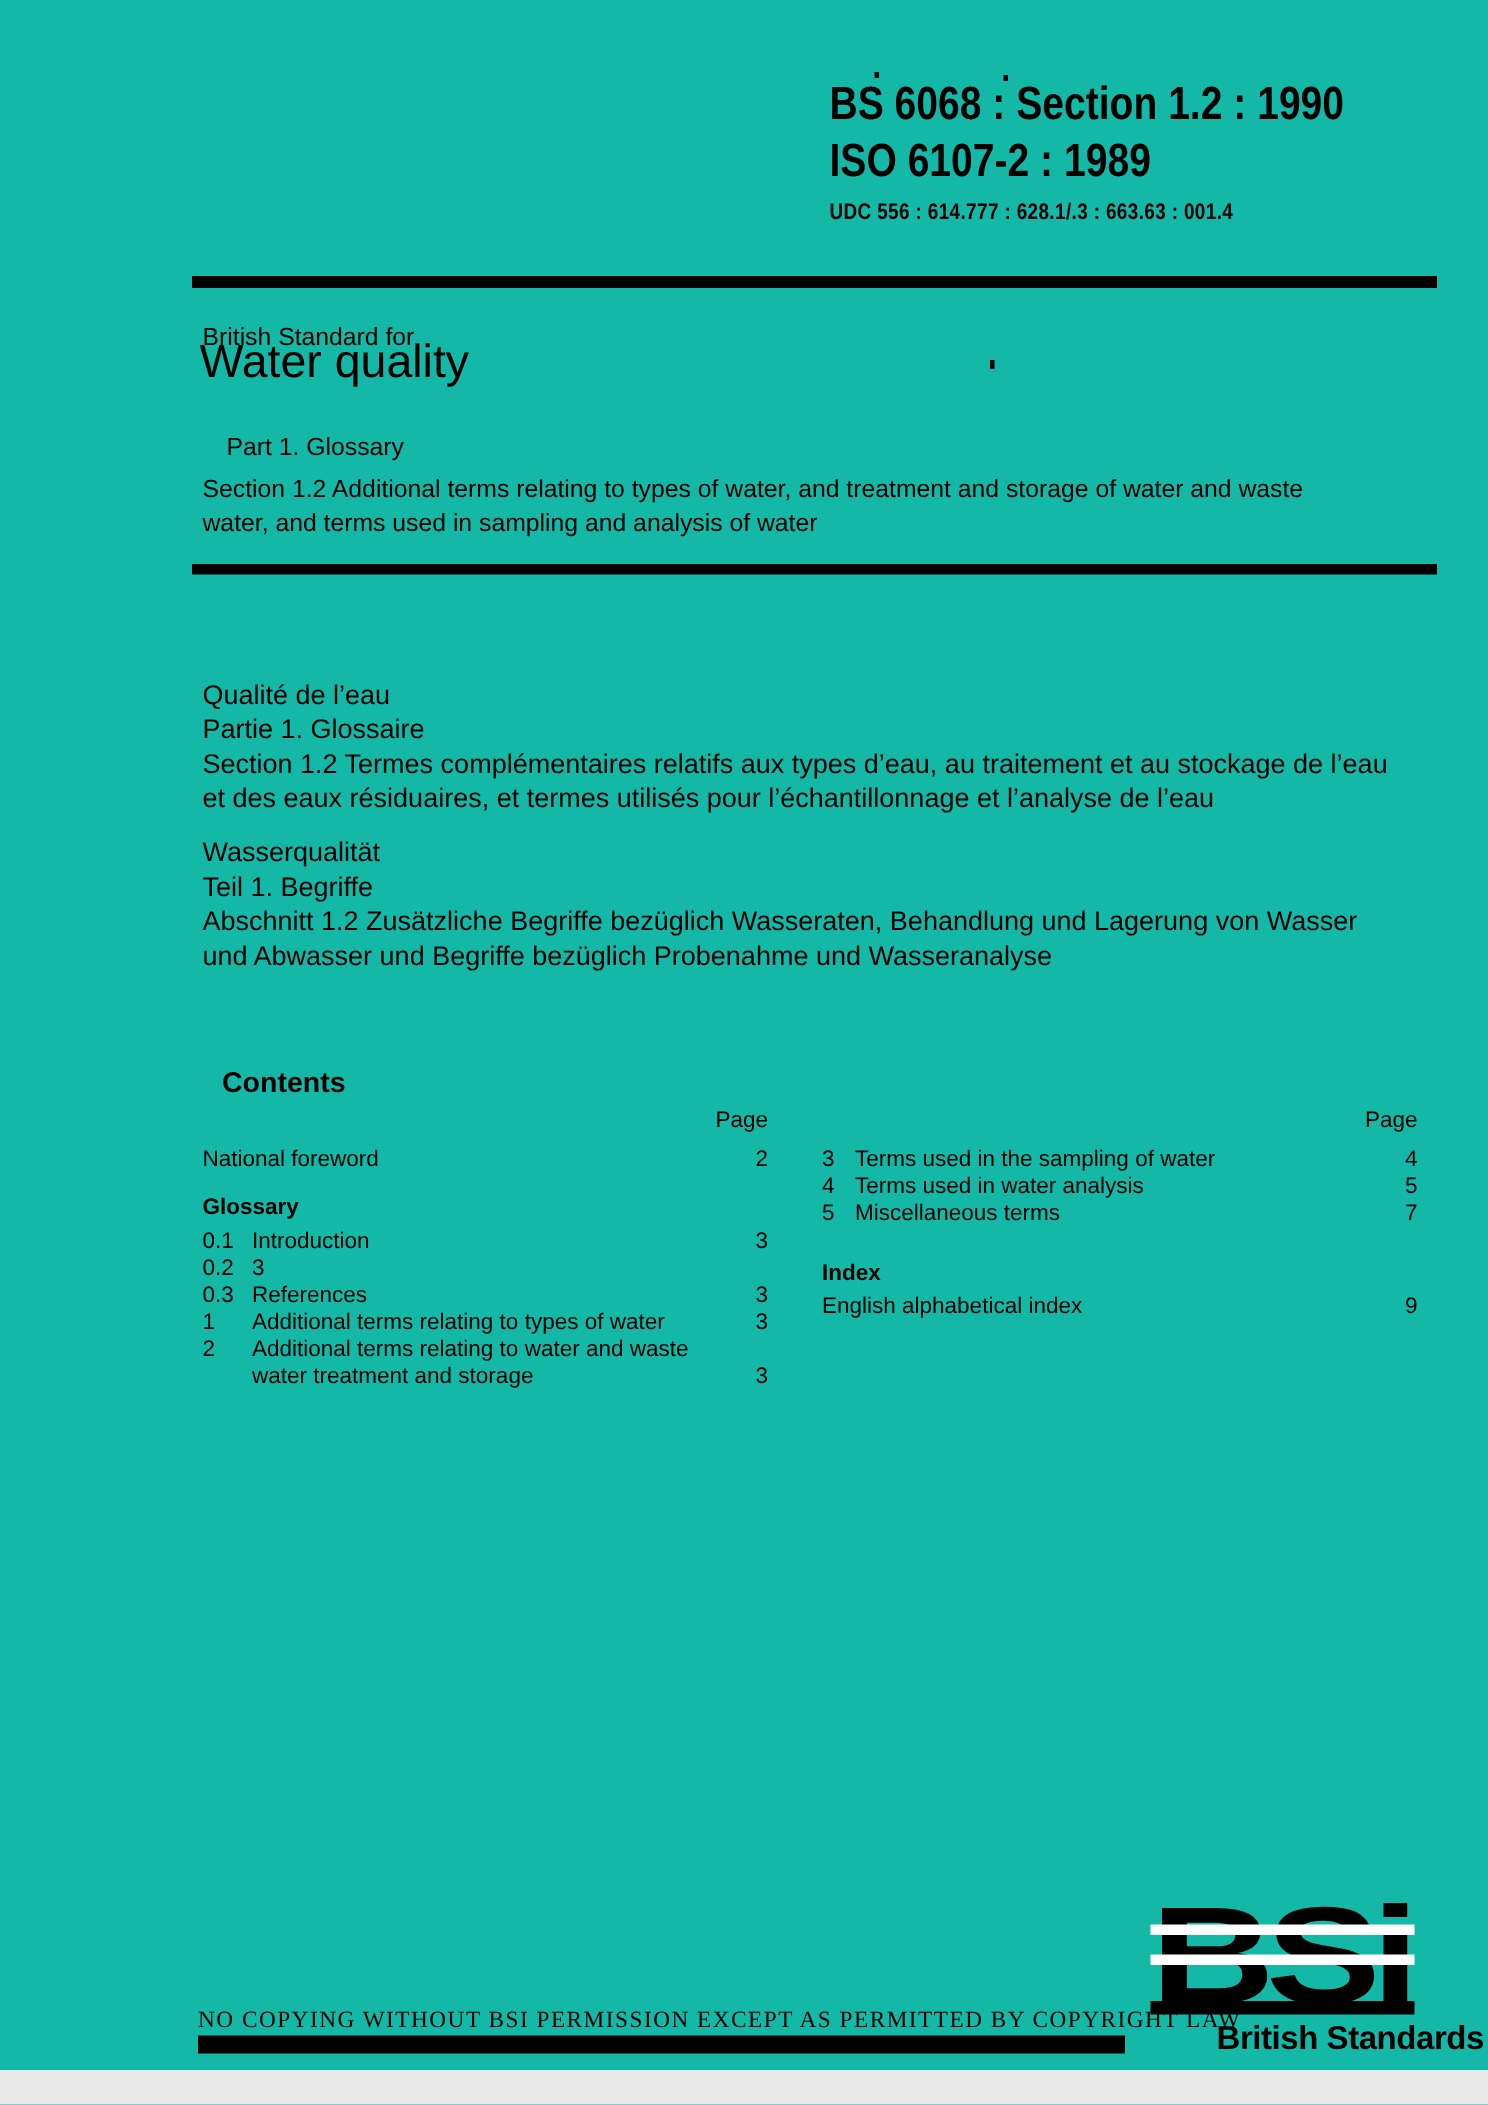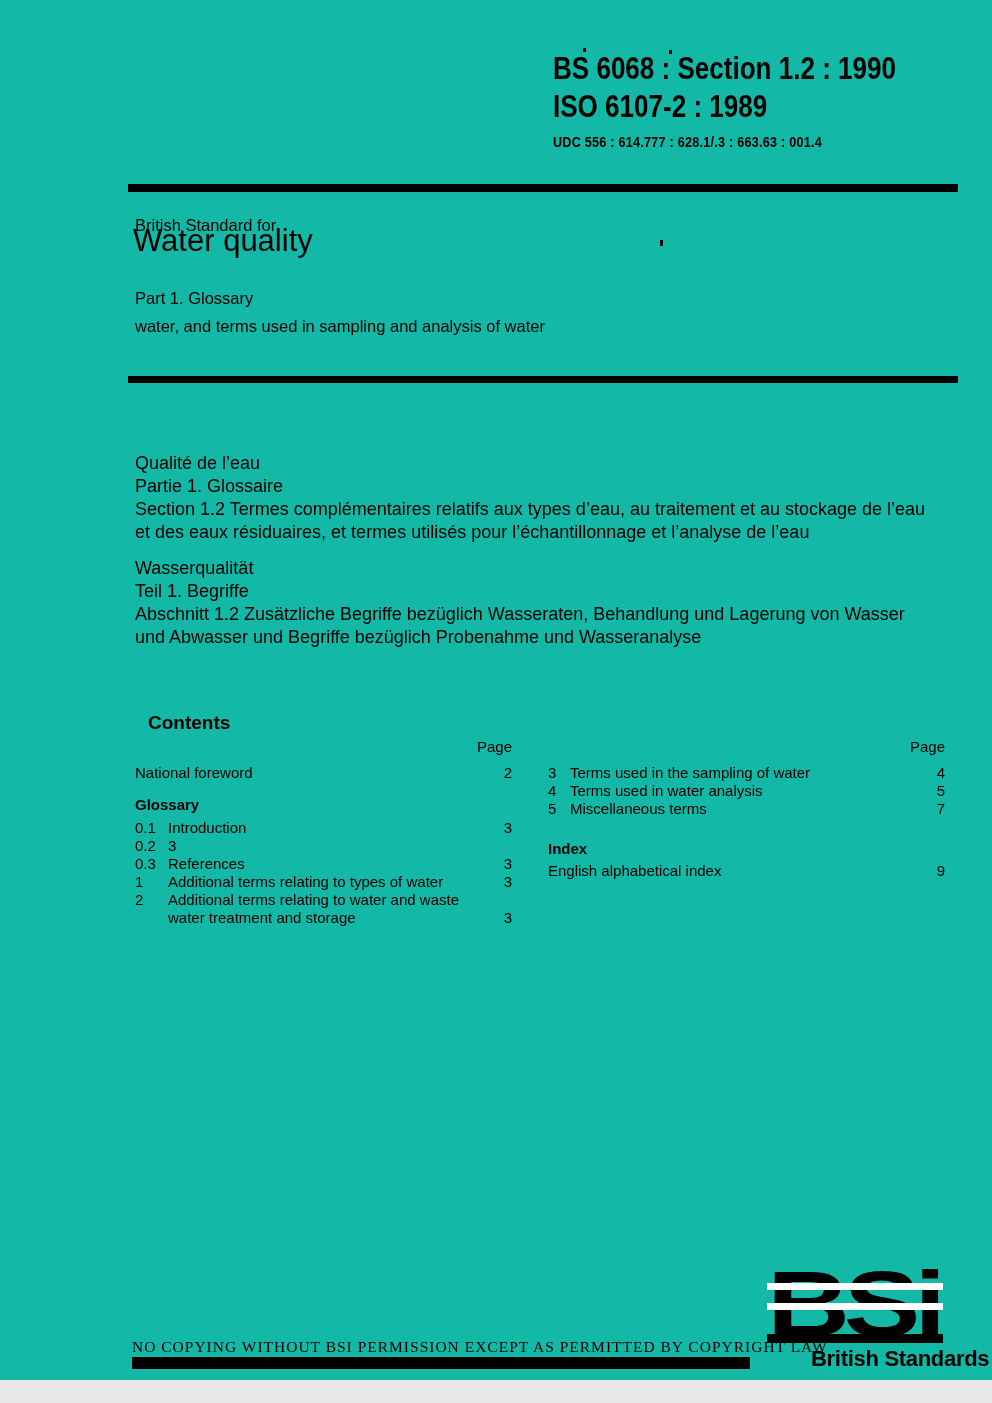--- a/index.html
+++ b/index.html
@@ -20,21 +20,21 @@
   }
   .ref-line{font-size:31px;font-weight:700;line-height:38px;letter-spacing:0;}
   .udc{font-size:15px;font-weight:700;margin-top:7px;letter-spacing:0.3px;}
   
   .rule{position:absolute;left:128px;width:830px;background:#000;}
   .rule-top{top:184px;height:8px;}
   .rule-bottom{top:376px;height:7px;}
   
   .intro{position:absolute;left:135px;top:216px;font-size:16.5px;}
   .doc-title{position:absolute;left:133px;top:223px;font-size:31px;font-weight:400;margin:0;}
-  .part{position:absolute;left:135px;top:289px;font-size:16.5px;}
+  .part{position:absolute;left:151px;top:289px;font-size:16.5px;}
   .section-en{position:absolute;left:135px;top:315px;font-size:16.5px;line-height:22.5px;white-space:nowrap;}
   
   .lang-block{position:absolute;left:135px;font-size:18px;line-height:23px;white-space:nowrap;}
   .french{top:452px;}
   .german{top:557px;}
   
   .contents-heading{position:absolute;left:148px;top:712px;font-size:19px;font-weight:700;}
   .col{position:absolute;top:738px;font-size:15px;line-height:18px;}
   .col-left{left:135px;width:377px;}
   .col-right{left:548px;width:397px;}
@@ -88,20 +88,21 @@
     <div class="udc">UDC 556 : 614.777 : 628.1/.3 : 663.63 : 001.4</div>
   </div>
 
   <div class="rule rule-top"></div>
   <div class="rule rule-bottom"></div>
 
   <div class="intro">British Standard for</div>
   <h1 class="doc-title">Water quality</h1>
   <div class="part">Part 1. Glossary</div>
   <div class="section-en">
+    <div>Section 1.2 Additional terms relating to types of water, and treatment and storage of water and waste</div>
     <div>water, and terms used in sampling and analysis of water</div>
   </div>
 
   <div class="lang-block french">
     <div>Qualité de l’eau</div>
     <div>Partie 1. Glossaire</div>
     <div>Section 1.2 Termes complémentaires relatifs aux types d’eau, au traitement et au stockage de l’eau</div>
     <div>et des eaux résiduaires, et termes utilisés pour l’échantillonnage et l’analyse de l’eau</div>
   </div>
 

